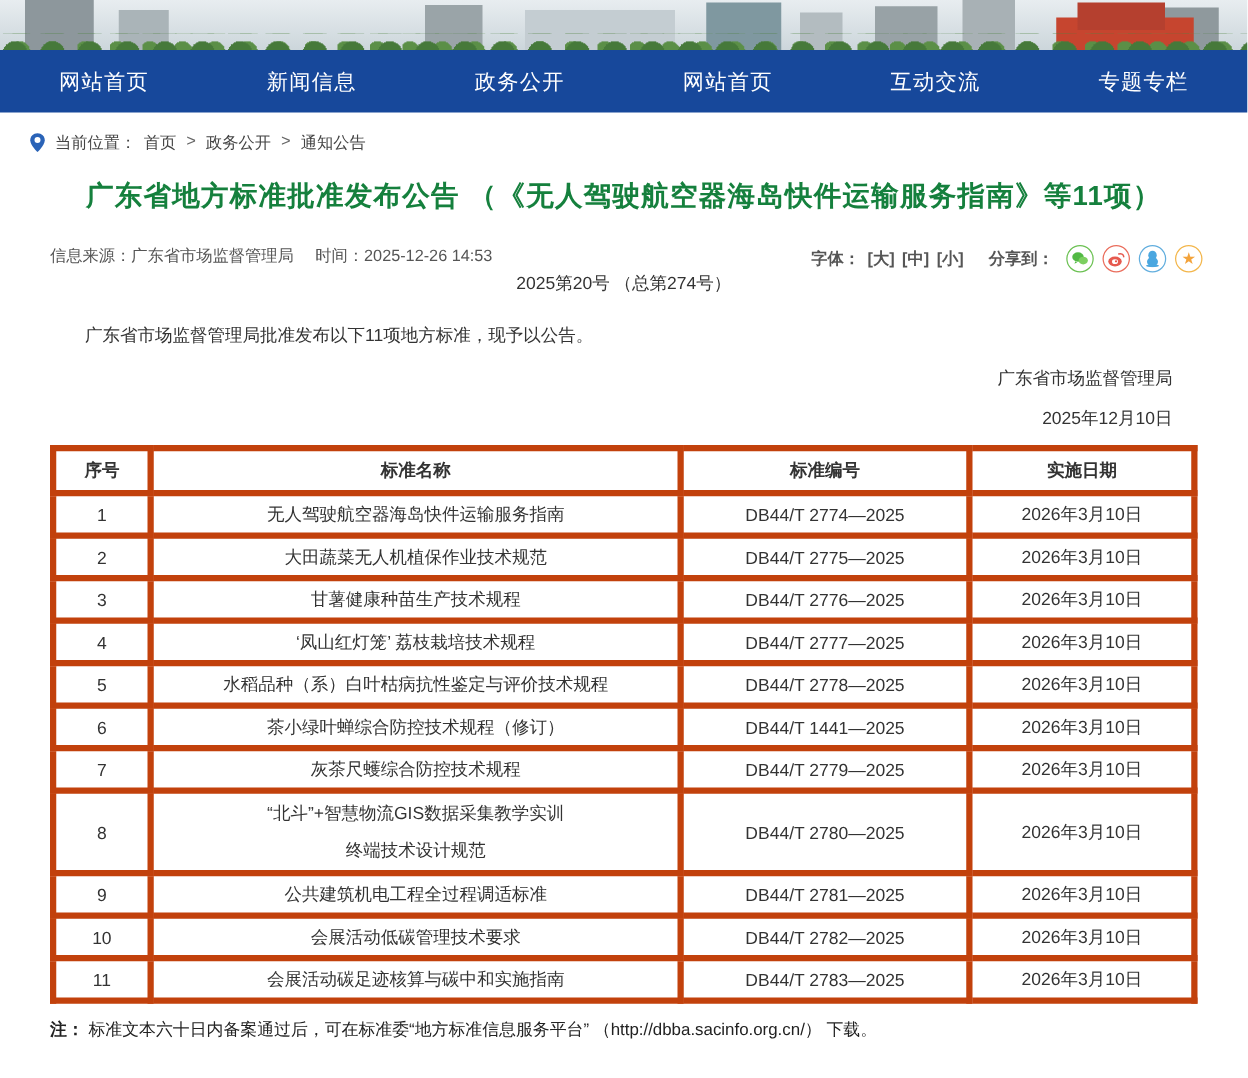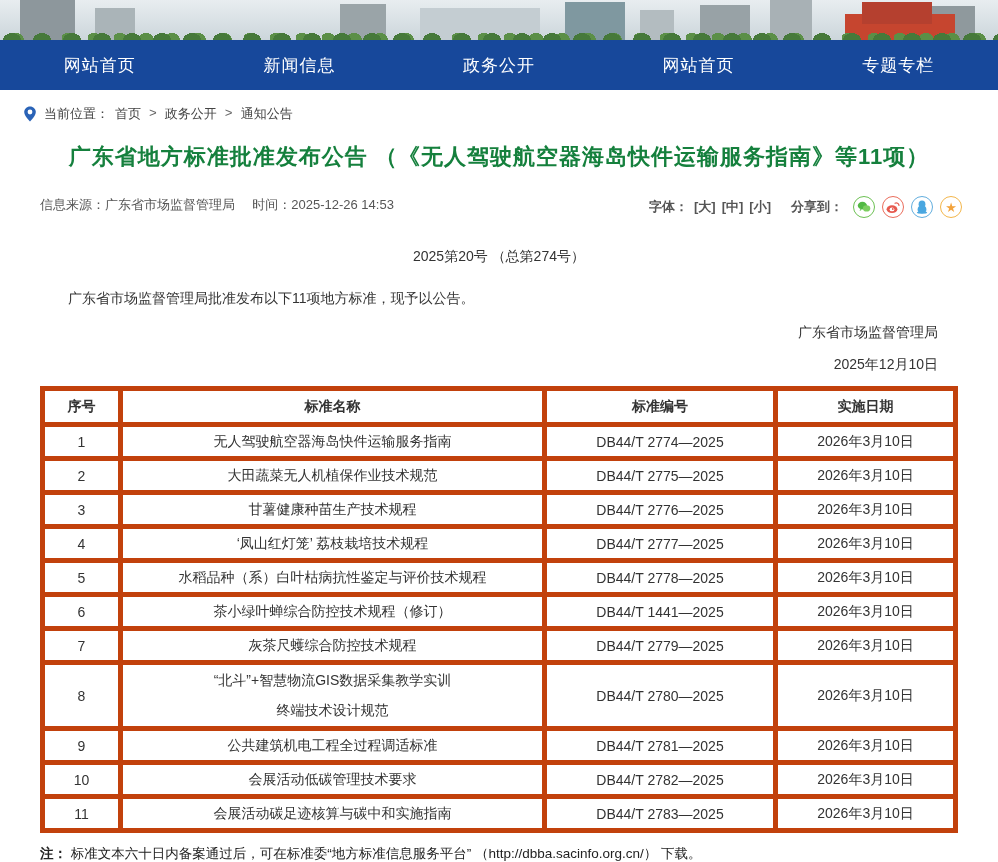--- a/index.html
+++ b/index.html
@@ -51,21 +51,21 @@
   .share { display:flex; gap:7px; margin-left:4px; }
   .sicon { width:22px; height:22px; border-radius:50%; background:#fff;
     display:flex; align-items:center; justify-content:center; cursor:pointer; }
   .sicon svg { display:block; }
   .si-wechat { border:1px solid #6cc153; }
   .si-weibo  { border:1px solid #ea6d5c; }
   .si-qq     { border:1px solid #62aede; }
   .si-fav    { border:1px solid #f3b64b; color:#f3a33b; font-size:13px; }
 
   
-  .docno { text-align:center; font-size:14px; margin-top:30px; color:#333; }
+  .docno { text-align:center; font-size:14px; color:#333; }
   .para { margin:24px 40px 0 40px; font-size:14px; text-indent:2em; color:#333; }
   .sig  { text-align:right; margin:16px 60px 0 0; font-size:14px; }
   .sigdate { text-align:right; margin:14px 60px 0 0; font-size:14px; }
 
   
   .tblwrap { position:relative; margin:12px 40px 0 40px; }
   .stdtable { width:100%; border-collapse:collapse; table-layout:fixed; font-size:14px; }
   .stdtable th, .stdtable td { border:5px solid #c2410c; text-align:center;
     vertical-align:middle; padding:2px 6px; background:transparent; }
   .stdtable th { height:36px; font-weight:bold; }
@@ -84,20 +84,21 @@
 
 <div class="banner">
   <div class="trees"></div>
 </div>
 
 <div class="nav">
   <a>网站首页</a>
   <a>新闻信息</a>
   <a>政务公开</a>
   <a>网站首页</a>
+  <a>互动交流</a>
   <a>专题专栏</a>
 </div>
 
 <div class="crumbs">
   <svg class="pin" viewBox="0 0 16 16">
     <path d="M8 0.5 C4.7 0.5 2.2 3 2.2 6.1 C2.2 10.2 8 15.5 8 15.5 C8 15.5 13.8 10.2 13.8 6.1 C13.8 3 11.3 0.5 8 0.5 Z" fill="#2a63b7"></path>
     <circle cx="8" cy="6" r="2.4" fill="#fff"></circle>
   </svg>
   <span>当前位置：</span>
   <a>首页</a>

